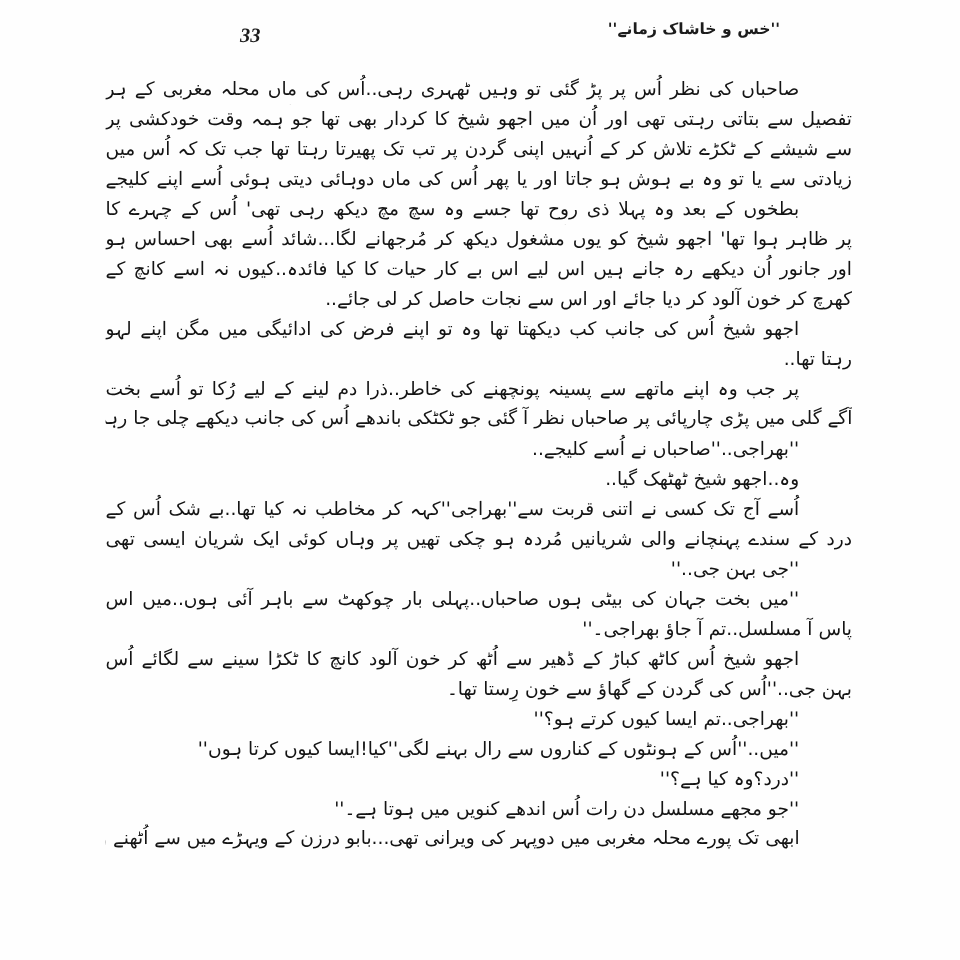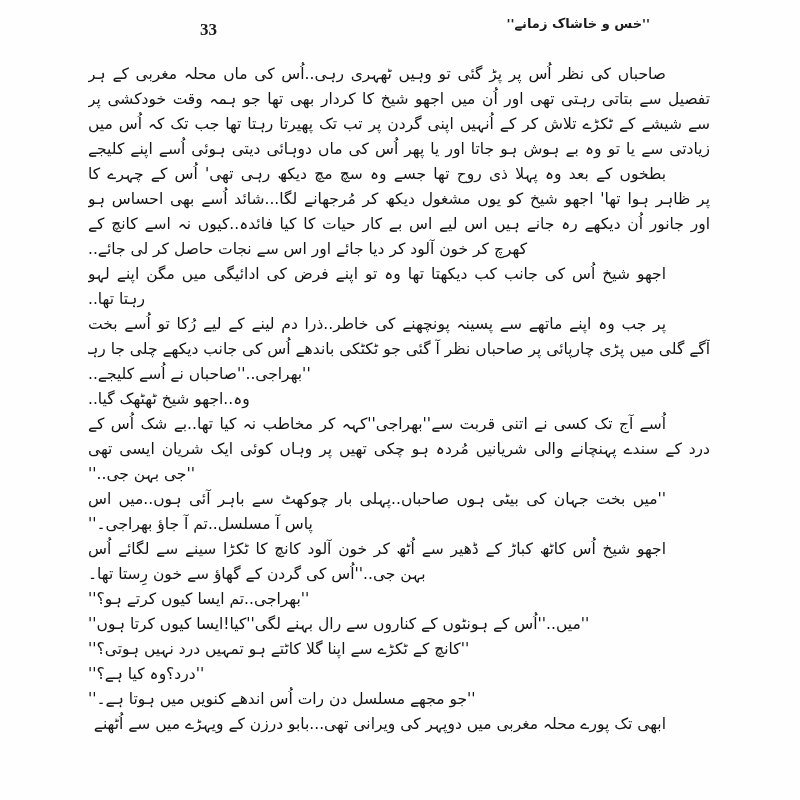--- a/index.html
+++ b/index.html
@@ -13,20 +13,21 @@
     height: 800px;
     background: #fefefe;
     overflow: hidden;
     direction: rtl;
   }
   .page-number {
     position: absolute;
     left: 200px;
     top: 20px;
     font-family: "Liberation Serif", serif;
+    font-style: italic;
     font-weight: bold;
     font-size: 17px;
     color: #1c1c1c;
     direction: ltr;
   }
   .header-title {
     position: absolute;
     right: 150px;
     top: 16px;
     font-family: "DejaVu Sans", sans-serif;
@@ -42,21 +43,21 @@
     width: 622px;
     font-family: "DejaVu Sans", sans-serif;
     font-size: 15.5px;
     color: #141414;
     direction: rtl;
     line-height: 25px;
   }
   .text-line {
     height: 25px;
     white-space: nowrap;
-    text-align: left;
+    text-align: right;
     overflow: hidden;
   }
   .text-line.justify {
     white-space: normal;
     text-align: justify;
     text-align-last: justify;
     text-justify: inter-word;
     word-spacing: 1px;
   }
   .text-line.indent {
@@ -90,18 +91,17 @@
       <div class="text-line indent">وہ..اجھو شیخ ٹھٹھک گیا..</div>
       <div class="text-line justify indent">اُسے آج تک کسی نے اتنی قربت سے''بھراجی''کہہ کر مخاطب نہ کیا تھا..بے شک اُس کے دماغ کو اذیّت اور</div>
       <div class="text-line justify">درد کے سندے پہنچانے والی شریانیں مُردہ ہو چکی تھیں پر وہاں کوئی ایک شریان ایسی تھی جو محبت کے اشارے وصول کر سکتی</div>
       <div class="text-line indent">''جی بہن جی..''</div>
       <div class="text-line justify indent">''میں بخت جہان کی بیٹی ہوں صاحباں..پہلی بار چوکھٹ سے باہر آئی ہوں..میں اس قابل نہیں ہوں کہ ترے</div>
       <div class="text-line">پاس آ مسلسل..تم آ جاؤ بھراجی۔''</div>
       <div class="text-line justify indent">اجھو شیخ اُس کاٹھ کباڑ کے ڈھیر سے اُٹھ کر خون آلود کانچ کا ٹکڑا سینے سے لگائے اُس کے قریب آ گیا۔''جی</div>
       <div class="text-line">بہن جی..''اُس کی گردن کے گھاؤ سے خون رِستا تھا۔</div>
       <div class="text-line indent">''بھراجی..تم ایسا کیوں کرتے ہو؟''</div>
       <div class="text-line indent">''میں..''اُس کے ہونٹوں کے کناروں سے رال بہنے لگی''کیا!ایسا کیوں کرتا ہوں''</div>
-      <div class="text-line indent">''کانچ کے ٹکڑے سے اپنا گلا کاٹتے ہو تمہیں درد نہیں ہوتی؟''</div>
       <div class="text-line indent">''درد؟وہ کیا ہے؟''</div>
       <div class="text-line indent">''جو مجھے مسلسل دن رات اُس اندھے کنویں میں ہوتا ہے۔''</div>
       <div class="text-line indent">ابھی تک پورے محلہ مغربی میں دوپہر کی ویرانی تھی...بابو درزن کے ویہڑے میں سے اُٹھنے والے دھویں کے سوا</div>
     </div>
 </div>
 
 </body></html>

